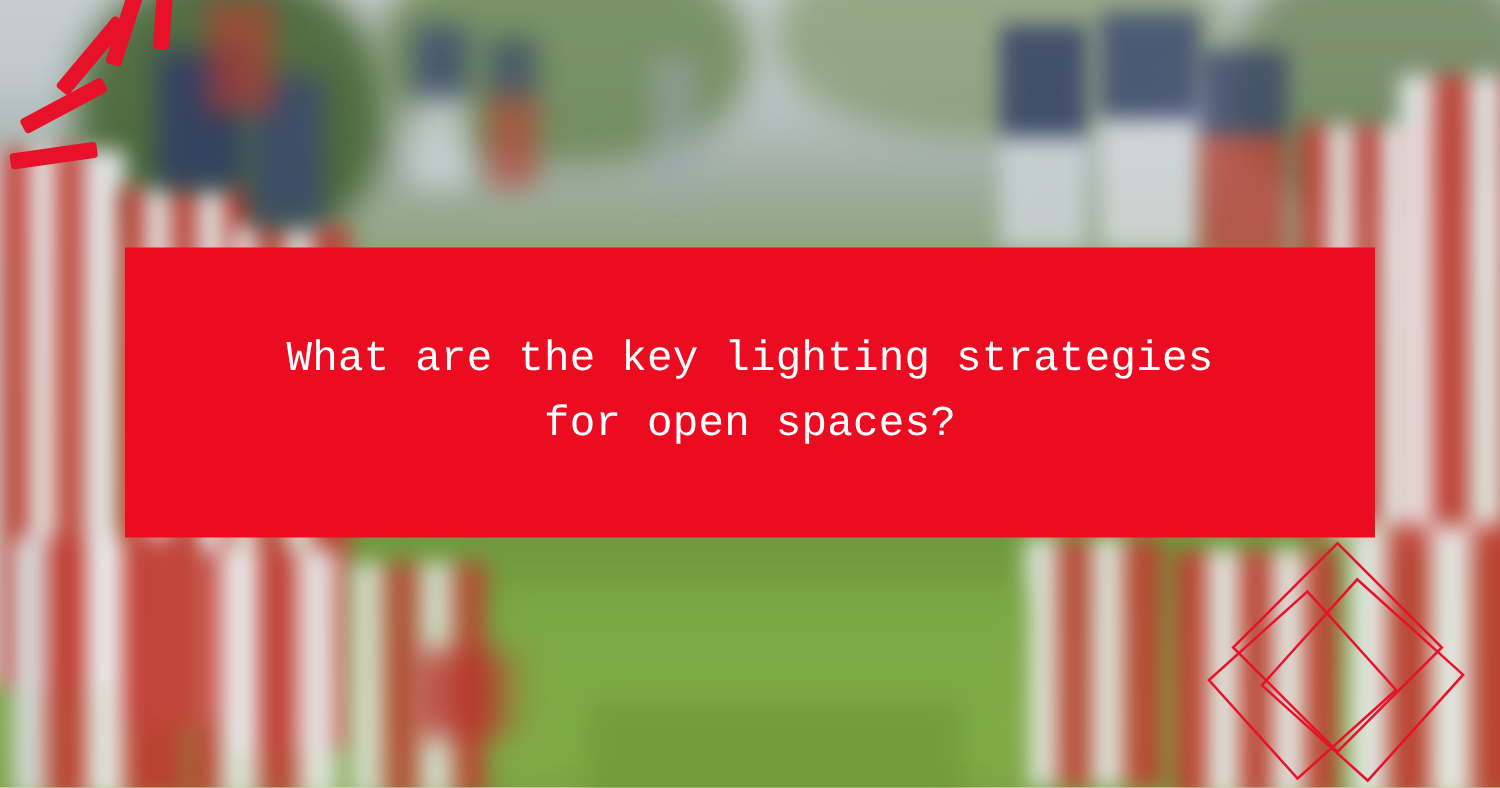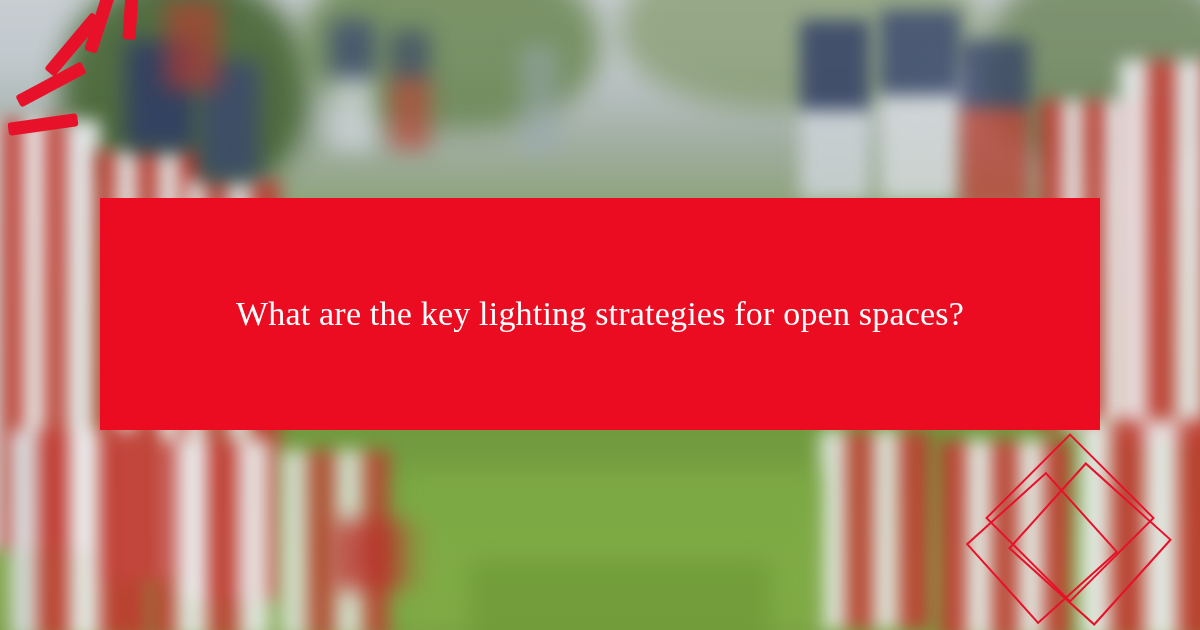--- a/index.html
+++ b/index.html
@@ -5,21 +5,21 @@
   html, body {
     margin: 0;
     padding: 0;
     background: #ffffff;
   }
   #canvas {
     position: relative;
     width: 1200px;
     height: 630px;
     overflow: hidden;
-    font-family: Liberation Serif, serif;
+    font-family: Liberation Mono, monospace;
   }
 
   
   .photo {
     position: absolute;
     inset: 0;
     overflow: hidden;
   }
   .photo-base {
     position: absolute;

